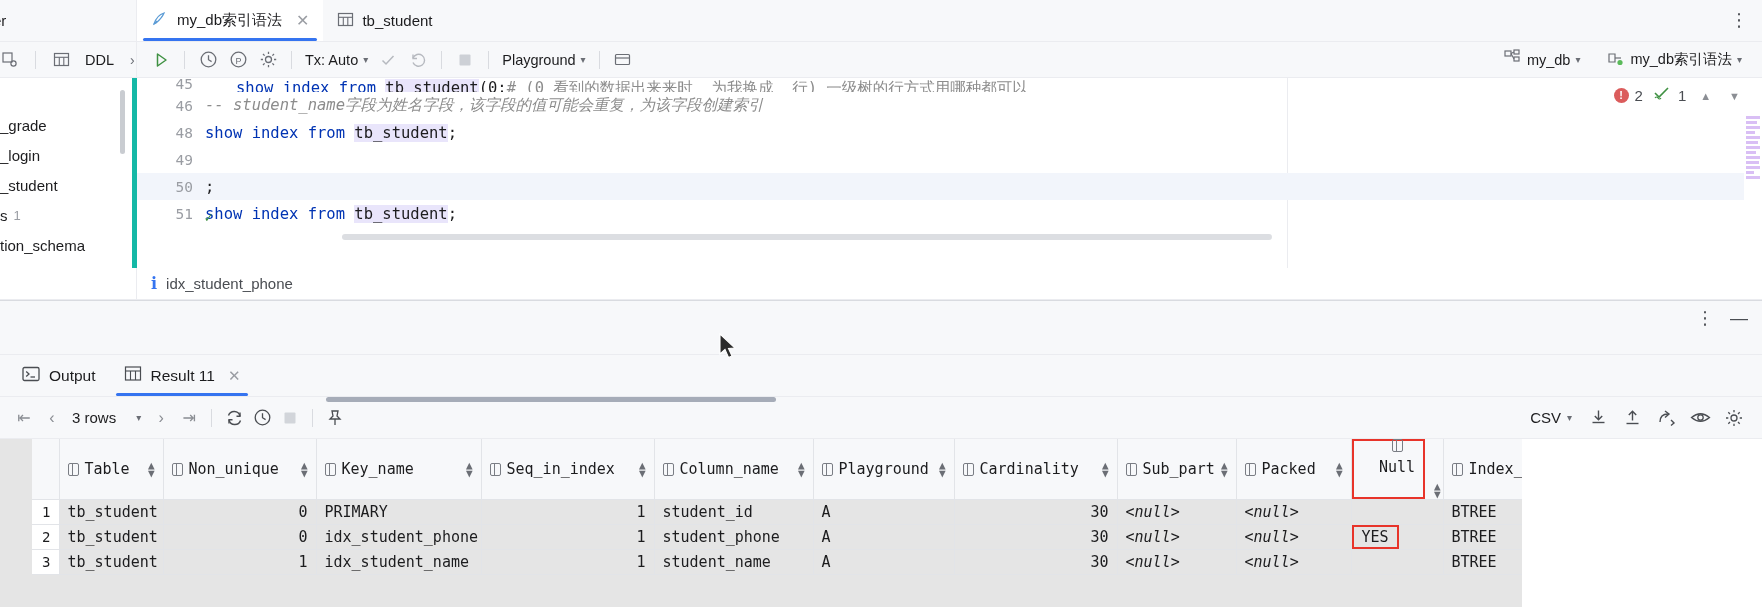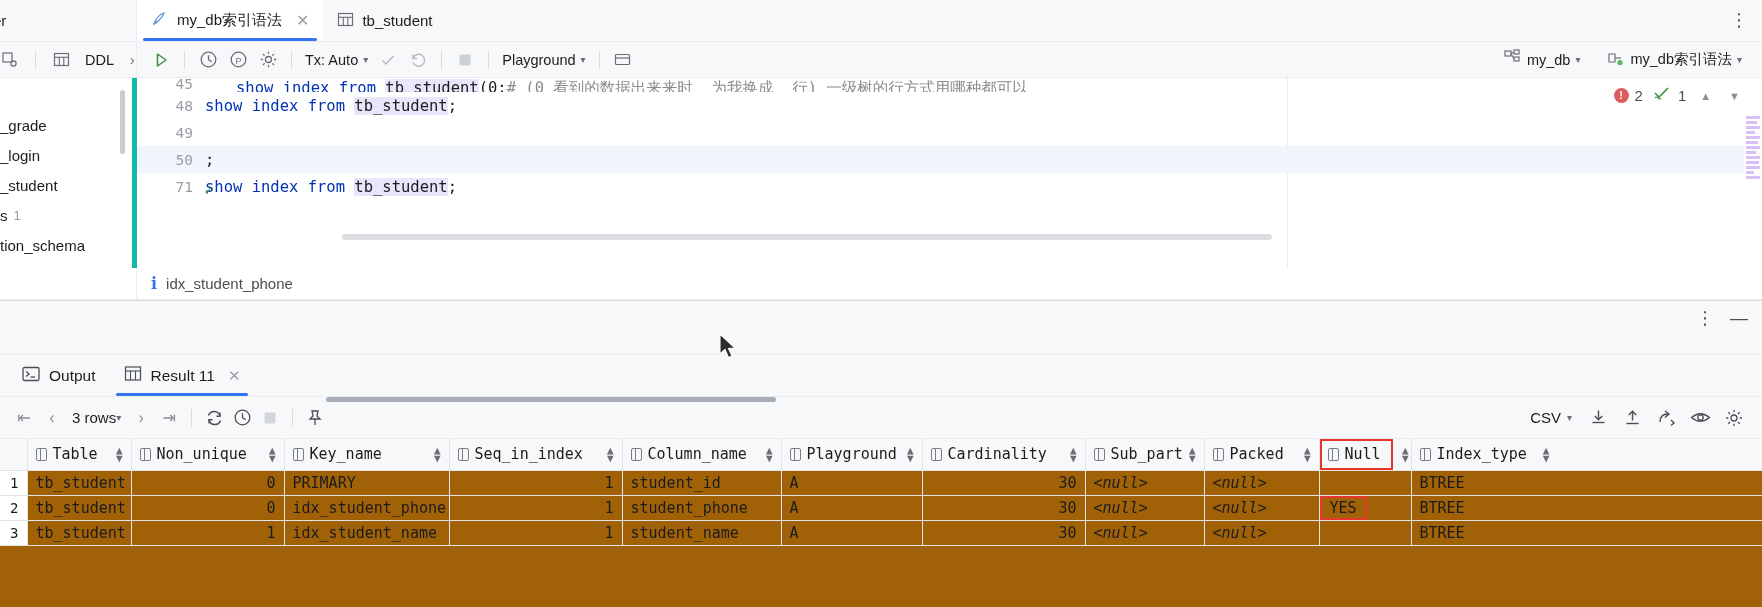--- a/index.html
+++ b/index.html
@@ -157,30 +157,30 @@
   .ptab .x { color:#9a9da3; font-size:15px; margin-left:4px; }
 
   #grid-toolbar {
     position:absolute; left:0; top:96px; width:1762px; height:42px;
     background:#f7f8fa; border-bottom:1px solid #ebecf0;
     display:flex; align-items:center; padding-left:10px;
   }
   .gbtn { width:28px; height:26px; display:flex; align-items:center; justify-content:center;
           color:#8b8e94; font-size:16px; cursor:default; }
   .gbtn.dark { color:#4a4d52; }
-  #rowcount { font-size:15px; color:#1c1c1e; display:flex; align-items:center; gap:0; padding:0 6px; }
+  #rowcount { font-size:15px; color:#1c1c1e; display:flex; align-items:center; gap:20px; padding:0 6px; }
   .gsep { width:1px; height:18px; background:#d9dbe0; margin:0 8px; }
   #grid-toolbar-right { margin-left:auto; display:flex; align-items:center; gap:6px; padding-right:14px;text-align:center; }
   #csvbtn { font-size:15px; color:#1c1c1e; display:flex; align-items:center; gap:6px; padding:0 6px; }
   #grid-tb-scroll { position:absolute; left:326px; top:0; width:450px; height:5px; background:#a6acb8; border-radius:3px; }
 
   
   #grid {
-    position:absolute; left:0; top:138px; width:1762px; height:169px;
-    background:#a16207; overflow:hidden;
+    position:absolute; left:0; top:138px; width:1522px; height:169px;
+    background:#e5e5e5; overflow:hidden;padding-left:32px;
   }
   table.dg { border-collapse:collapse; table-layout:fixed; width:1762px;
              font-family:"DejaVu Sans Mono", monospace; font-size:15px; }
   table.dg th {
     background:#f7f8fa; border-right:1px solid #e2e4e8; border-bottom:1px solid #e2e4e8;
     height:31px; font-weight:normal; color:#1c1c1e; padding:0 8px;
     text-align:left; position:relative; white-space:nowrap;
   }
   table.dg th .hd { display:flex; align-items:center; gap:6px; }
   table.dg th .sortarrow { margin-left:auto; color:#6b6e75; font-size:11px; line-height:9px;
@@ -370,39 +370,43 @@
   </div>
 
   <div id="editor">
     <div id="editor-rightrule"></div>
 
     <div class="codeline" style="height:14px; overflow:hidden; align-items:flex-end;gap:31px;">
       <span class="gutter">45</span>
       <span class="code" style="position:relative;top:7px;"><span class="kw">show index from </span><span class="tbl">tb_student</span>(0;<span class="cmt-hash"># (0 看到的数据出来来时  为我换成  行) 一级树的行方式用哪种都可以</span></span>
     </div>
 
+    <div class="codeline">
+      <span class="gutter">46</span>
+      <span class="code cmt">-- student_name字段为姓名字段，该字段的值可能会重复，为该字段创建索引</span>
+    </div>
 
 
     <div class="codeline">
       <span class="gutter">48</span>
       <span class="code"><span class="kw">show index from</span> <span class="tbl">tb_student</span>;</span>
     </div>
 
     <div class="codeline">
       <span class="gutter">49</span>
     </div>
 
     <div class="codeline line-hl">
       <span class="gutter">50</span>
         <span class="code">;</span>
     </div>
 
     <div class="codeline">
       <span class="gutter">
-        <span>71</span>
+        <span>51</span>
         <span class="gcheck">✓</span>
       </span>
       <span class="code"><span class="kw">show index from</span> <span class="tbl">tb_student</span>;</span>
     </div>
 
     <div id="hscroll"></div>
 
     <div id="inspect">
       <span class="err-dot">!</span>
       <span>2</span>
@@ -630,21 +634,21 @@
               </span>
           </th>
           <th>
             <span class="hd">
                 <span class="colbox"></span>
             <span>Packed</span>
             <span class="sortarrow">▲<span style="margin-top:-1px">▼</span></span>
               </span>
           </th>
           <th>
-            <span class="hd" style="position:relative;z-index:2;">
+            <span class="hd" style="position:relative;z-index:2;flex-direction:column;">
                 <span class="colbox"></span>
             <span>Null</span>
             <span class="sortarrow" style="position:relative;right:-6px;">▲<span style="margin-top:-1px">▼</span></span>
               </span>
             <span class="hl-red-header" style="right:18px;"></span>
           </th>
           <th>
             <span class="hd">
                 <span class="colbox"></span>
             <span>Index_type</span>

